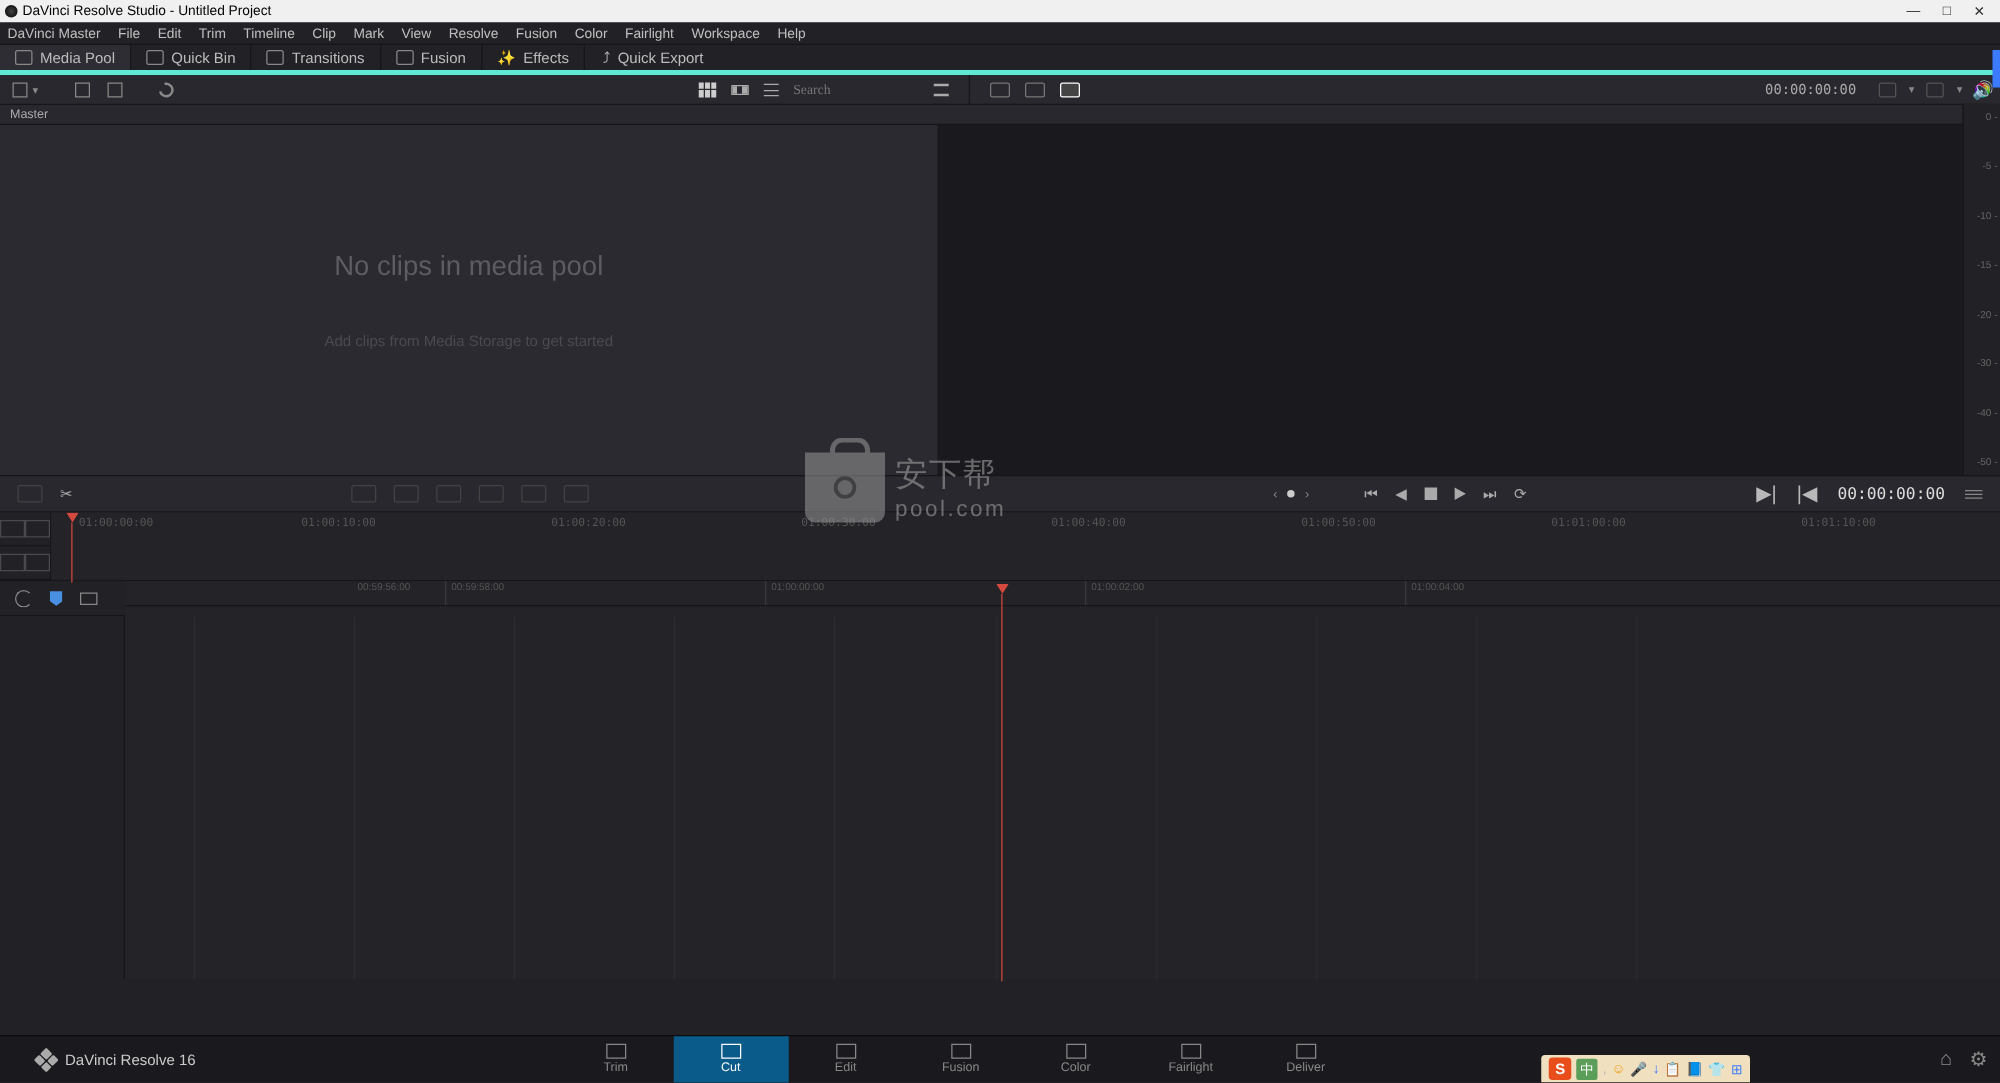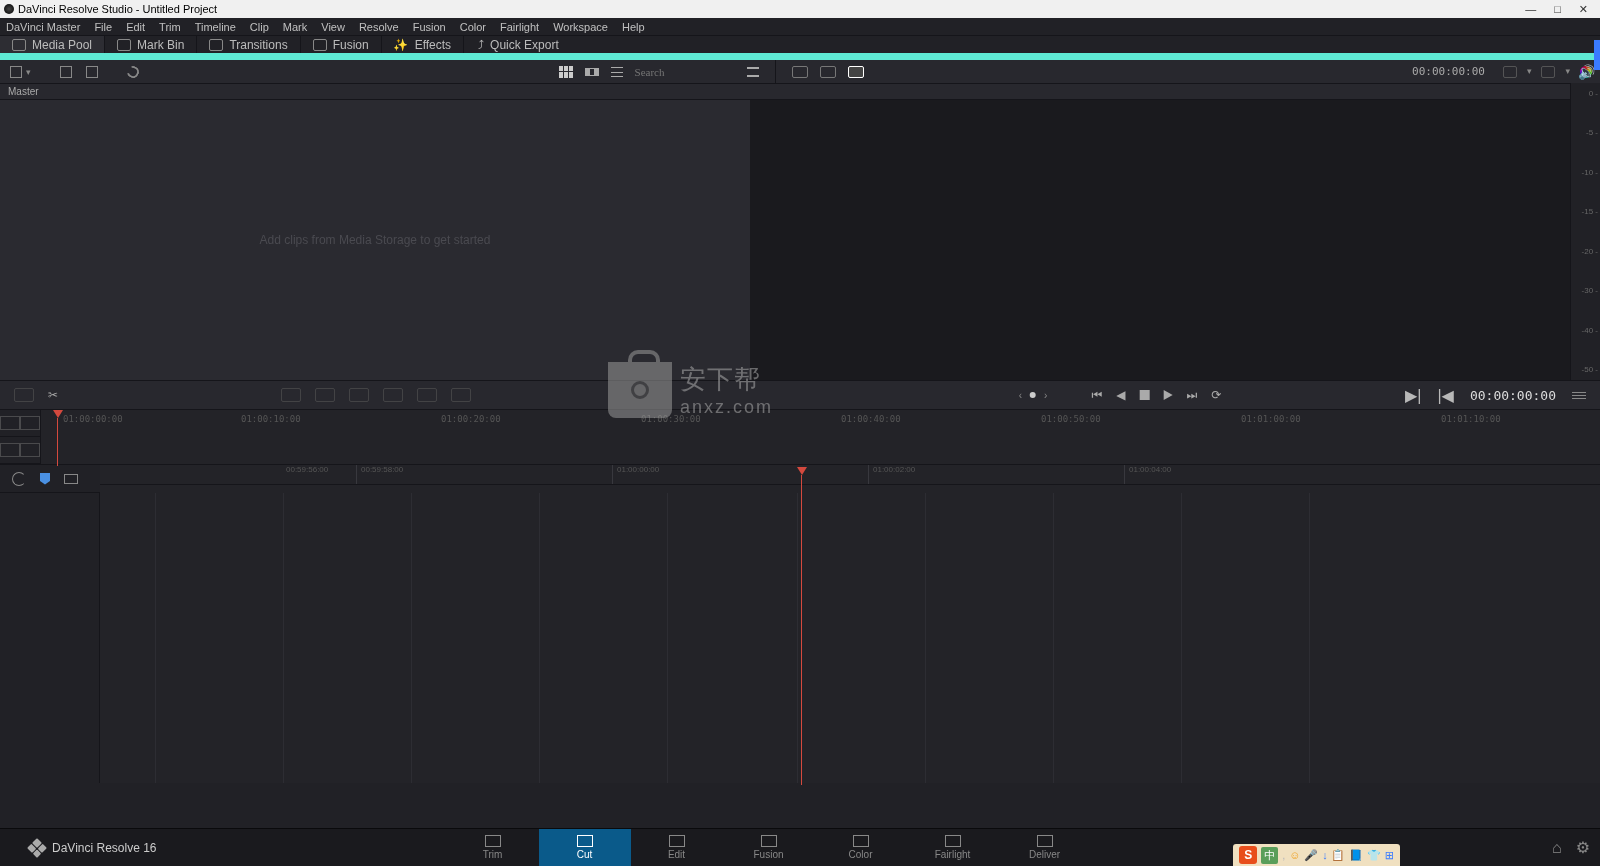--- a/index.html
+++ b/index.html
@@ -3,21 +3,21 @@
 <meta charset="utf-8">
 <style>
 * { margin: 0; padding: 0; box-sizing: border-box; font-family: "Segoe UI", Arial, sans-serif; }
 body { background: #212126; color: #b8b8b8; width: 1600px; height: 866px; overflow: hidden; position: relative; }
 .titlebar { height: 18px; background: #f0f0f0; color: #000; display: flex; align-items: center; padding: 0 4px; font-size: 11px; }
 .titlebar .icon { width: 10px; height: 10px; border-radius: 50%; background: radial-gradient(#444,#000); margin-right: 4px; }
 .titlebar .title { flex: 1; }
 .titlebar .win-controls { display: flex; gap: 18px; padding-right: 8px; color: #333; }
 .menubar { height: 18px; background: #212126; display: flex; align-items: center; padding: 0 6px; color: #c0c0c0; font-size: 11px; gap: 14px; border-bottom: 1px solid #15151a; }
 .menubar span { cursor: pointer; }
-.tabbar { height: 24px; background: #212126; display: flex; align-items: center; font-size: 12px; border-bottom: 7px solid #5eead4; }
+.tabbar { height: 24px; background: #212126; display: flex; align-items: center; font-size: 12px; border-bottom: 4px solid #5eead4; }
 .tab-btn { display: flex; align-items: center; gap: 6px; padding: 0 12px; height: 100%; color: #bcbcbc; border-right: 1px solid #15151a; cursor: pointer; }
 .tab-btn.active { background: #2d2d33; }
 .tab-btn .ico { width: 14px; height: 12px; border: 1px solid #888; border-radius: 2px; }
 .tabbar .center-title { flex: 1; text-align: center; color: #e8e8e8; font-size: 13px; }
 .quick-export { display: flex; align-items: center; gap: 6px; padding: 0 14px; color: #bcbcbc; cursor: pointer; }
 .toolbar { height: 24px; background: #28282e; display: flex; align-items: center; border-bottom: 1px solid #15151a; position: relative; }
 .toolbar .left-btns { display: flex; align-items: center; gap: 14px; padding: 0 10px; }
 .tiny-rect { width: 12px; height: 12px; border: 1px solid #888; }
 .tiny-loop { width: 12px; height: 12px; border: 2px solid #888; border-radius: 50%; border-left-color: transparent; transform: rotate(30deg);}
 .toolbar .divider { width: 1px; height: 100%; background: #15151a; }
@@ -77,21 +77,21 @@
 .shield-ico { width: 10px; height: 12px; background: #4a90e2; clip-path: polygon(0 0,100% 0,100% 70%,50% 100%,0 70%); }
 .film-ico { width: 14px; height: 10px; border: 1px solid #888; }
 .timeline-area { display: flex; height: 290px; background: #232328; }
 .timeline-left { width: 100px; background: #212126; border-right: 1px solid #15151a; }
 .timeline-body { flex: 1; position: relative; background: #232328; }
 .ruler2 { height: 20px; border-bottom: 1px solid #15151a; position: relative; display: flex; font-size: 8px; color: #555; font-family: monospace; }
 .ruler2 span { width: 256px; padding-left: 4px; border-left: 1px solid #38383e; }
 .playhead-main { position: absolute; left: 697px; top: 2px; z-index: 3; }
 .playhead-main .marker { width: 10px; height: 8px; background: #d4493e; clip-path: polygon(0 0,100% 0,50% 100%); }
 .playhead-main .line { width: 1px; height: 310px; background: #d4493e; margin-left: 4px; }
-.watermark { position: absolute; left: 608px; top: 362px; display: flex; align-items: center; gap: 8px; opacity: 0.55; z-index: 20; pointer-events: none; }
+.watermark { position: absolute; left: 644px; top: 362px; display: flex; align-items: center; gap: 8px; opacity: 0.55; z-index: 20; pointer-events: none; }
 .watermark .bag { width: 64px; height: 56px; background: #999; border-radius: 0 0 8px 8px; position: relative; display: flex; align-items: center; justify-content: center; }
 .watermark .bag::before { content: ""; position: absolute; top: -12px; left: 20px; width: 24px; height: 16px; border: 4px solid #999; border-radius: 10px 10px 0 0; border-bottom: none; }
 .watermark .bag .dot { width: 18px; height: 18px; border: 3px solid #555; border-radius: 50%; }
 .watermark .txt { font-size: 26px; color: #aaa; letter-spacing: 1px; font-weight: 300; }
 .bottom-bar { position: absolute; bottom: 0; left: 0; right: 0; height: 38px; background: #1a1a1e; display: flex; align-items: center; border-top: 1px solid #0a0a0c; }
 .brand { display: flex; align-items: center; gap: 8px; padding: 0 30px; color: #ccc; font-size: 12px; }
 .brand-icon { width: 14px; height: 14px; display: grid; grid-template-columns:1fr 1fr; grid-template-rows:1fr 1fr; gap:1px; transform: rotate(45deg); }
 .brand-icon div { background: #aaa; border-radius: 1px; }
 .pages { display: flex; margin-left: 260px; }
 .page-btn { width: 92px; height: 38px; display: flex; flex-direction: column; align-items: center; justify-content: center; gap: 2px; color: #888; font-size: 10px; cursor: pointer; }
@@ -133,21 +133,21 @@
   <span>Help</span>
 </div>
 
 <div class="tabbar">
   <div class="tab-btn active">
       <div class="ico"></div>
       <span>Media Pool</span>
     </div>
   <div class="tab-btn">
       <div class="ico"></div>
-      <span>Mark Bin</span>
+      <span>Quick Bin</span>
     </div>
   <div class="tab-btn">
       <div class="ico"></div>
       <span>Transitions</span>
     </div>
   <div class="tab-btn">
       <div class="ico"></div>
       <span>Fusion</span>
     </div>
   <div class="tab-btn">
@@ -203,20 +203,21 @@
   </div>
 </div>
 
 <div class="speaker-icon">🔊</div>
 <div class="lock-icon-area"></div>
 
 <div class="master-bar">Master</div>
 
 <div class="mid-pane">
   <div class="media-pool">
+    <h2>No clips in media pool</h2>
     <div class="sub">Add clips from Media Storage to get started</div>
   </div>
   <div class="viewer"></div>
 </div>
 
 <div class="meter-strip">
   <span>0 -</span>
   <span>-5 -</span>
   <span>-10 -</span>
   <span>-15 -</span>
@@ -333,21 +334,21 @@
     <div class="tick-line" style="left:1209px"></div>
   </div>
 </div>
 
 <div class="watermark">
   <div class="bag">
       <div class="dot"></div>
     </div>
   <div>
     <div class="txt">安下帮</div>
-    <div class="txt" style="font-size:18px;letter-spacing:2px">anxz.com</div>
+    <div class="txt" style="font-size:18px;letter-spacing:2px">pool.com</div>
   </div>
 </div>
 
 <div class="bottom-bar">
   <div class="brand">
     <div class="brand-icon">
         <div></div>
         <div></div>
         <div></div>
         <div></div>

